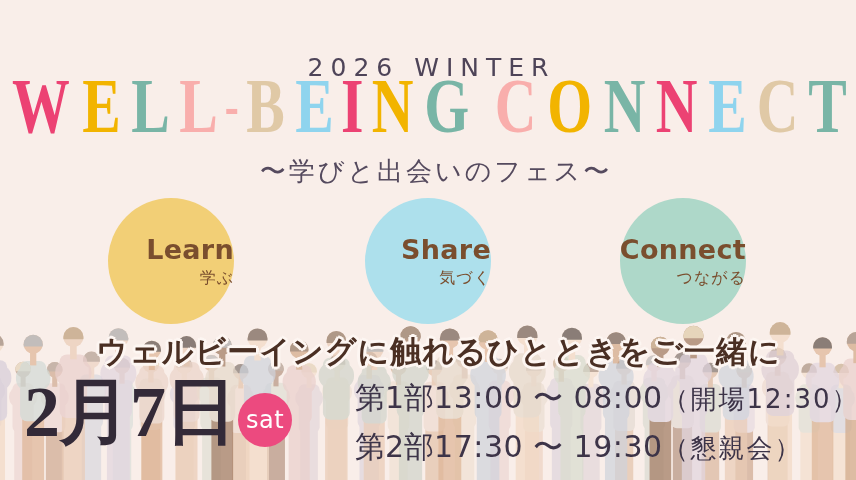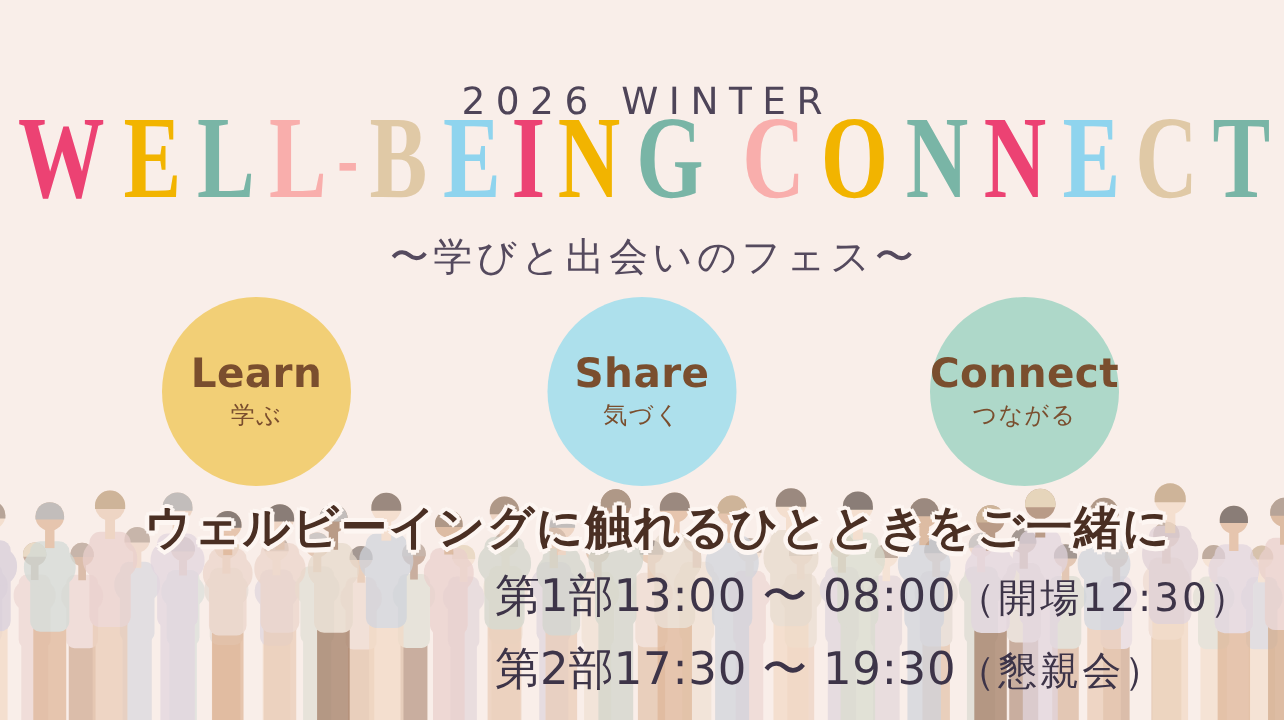--- a/index.html
+++ b/index.html
@@ -101,21 +101,21 @@
     height: 126px;
     z-index: 30;
   }
   .circle {
     position: absolute;
     top: 0;
     width: 126px; height: 126px;
     border-radius: 50%;
     display: flex;
     flex-direction: column;
-    align-items: center;
+    align-items: flex-end;
     justify-content: center;
   }
   .circle.c1 { left: 108px; }
   .circle.c2 { left: 365px; }
   .circle.c3 { left: 620px; }
   .circle .en {
     font-size: 27px;
     font-weight: 700;
     color: #7a4e2e;
     letter-spacing: 0.3px;
@@ -199,21 +199,21 @@
   }
   .time-row {
     font-size: 30px;
     color: #3d3448;
     font-family: "DejaVu Sans", "Liberation Sans", sans-serif;
     letter-spacing: 0.5px;
     line-height: 1;
     white-space: nowrap;
   }
   .time-row + .time-row { margin-top: 19px; }
-  .time-row .part { letter-spacing: 0px; }
+  .time-row .part { letter-spacing: 0px; margin-left: 25px; }
   .time-row .note { font-size: 26px; letter-spacing: 2px; }
 </style>
 </head>
 <body>
 
 <div id="poster" style="background: rgb(249, 238, 233);">
 
 
   <div class="season">2026 WINTER</div>
 
@@ -677,20 +677,24 @@
             <rect x="853.351943749843" y="44.31829715447654" width="6.395716280439736" height="13.83688618364366" fill="#c99a74"></rect>
             <circle cx="856.5498018900629" cy="36.6311381635634" r="9.73706805515665" fill="#c99a74"></circle>
             <path d="M 846.8127338349062 36.6311381635634 a 9.73706805515665 9.73706805515665 0 0 1 19.4741361103133 0 l 0 2.142154972134463 l -19.4741361103133 0 Z" fill="#8a7260"></path>
           </g>
         </g>
       </g>
   </svg>
 
   <div class="tagline">ウェルビーイングに触れるひとときをご一緒に</div>
 
+  <div class="date-line">
+    <span class="date-text">2月7日</span>
+    <span class="sat-badge" style="background: rgb(236, 74, 127);">sat</span>
+  </div>
 
   <div class="times">
     <div class="time-row">
       <span class="part">第1部</span><span class="tm">13:00 〜 08:00</span><span class="note">（開場12:30）</span>
     </div>
     <div class="time-row">
       <span class="part">第2部</span><span class="tm">17:30 〜 19:30</span><span class="note">（懇親会）</span>
     </div>
   </div>
 

